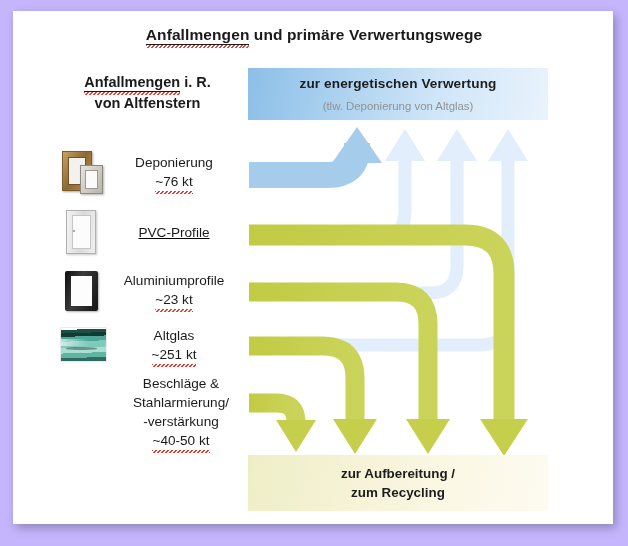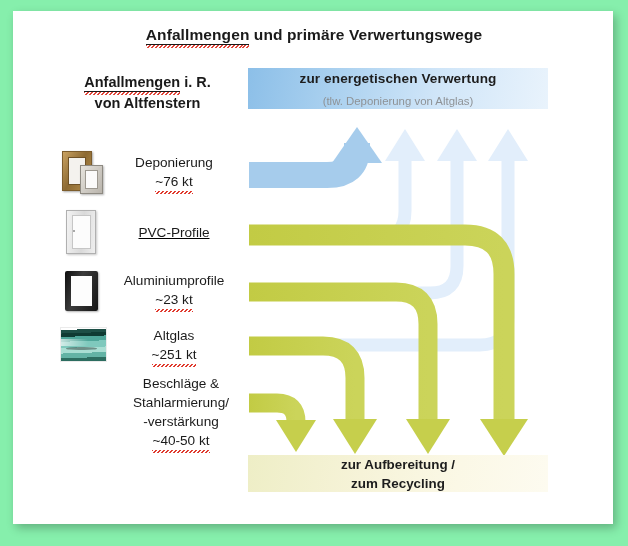--- a/index.html
+++ b/index.html
@@ -2,21 +2,21 @@
 <html><head>
 <meta charset="utf-8">
 <style>
   html,body{margin:0;padding:0;}
   body{
     width:628px;height:546px;
     background:#ffffff;
     font-family:"Liberation Sans", sans-serif;
     overflow:hidden;
   }
-  #stage{position:relative;width:628px;height:546px;background:#86efac;}
+  #stage{position:relative;width:628px;height:546px;background:#c4b5fd;}
   .card{
     position:absolute;left:13px;top:11px;width:600px;height:513px;
     background:#ffffff;
     box-shadow:3px 4px 9px rgba(0,0,0,0.26);
   }
   .flow-svg{position:absolute;left:0;top:0;width:628px;height:546px;pointer-events:none;}
 
   .ttl{
     position:absolute;left:0;top:26px;width:628px;text-align:center;
     font-size:15.5px;font-weight:bold;color:#1a1a1a;letter-spacing:0.1px;
@@ -38,29 +38,29 @@
     content:"";position:absolute;left:0;right:0;bottom:-3px;height:3px;
     background-image:repeating-linear-gradient(135deg,#e03b2f 0 1.4px,transparent 1.4px 2.8px);
   }
 
   .lefthead{
     position:absolute;left:55px;top:72px;width:185px;text-align:center;
     font-size:14.5px;font-weight:bold;color:#1a1a1a;line-height:21px;
   }
 
   .bluebox{
-    position:absolute;left:248px;top:68px;width:300px;height:41px;
+    position:absolute;left:248px;top:68px;width:300px;height:52px;
     background:linear-gradient(100deg,#8cbfe8 0%,#a9d0ef 28%,#cfe5f8 62%,#e9f3fc 100%);
     display:flex;flex-direction:column;align-items:center;justify-content:center;
   }
   .bluebox .l1{font-size:13.6px;font-weight:bold;color:#1d1d1d;letter-spacing:0.1px;}
   .bluebox .l2{font-size:11.4px;color:#8e9296;margin-top:9px;}
 
   .yellowbox{
-    position:absolute;left:248px;top:455px;width:300px;height:37px;
+    position:absolute;left:248px;top:455px;width:300px;height:56px;
     background:linear-gradient(100deg,#eeeec6 0%,#f6f3d8 38%,#fbf8e6 70%,#fdfbf0 100%);
     display:flex;flex-direction:column;align-items:center;justify-content:center;
   }
   .yellowbox .l1,.yellowbox .l2{font-size:13.4px;font-weight:bold;color:#1d1d1d;line-height:19px;}
 
   .row{position:absolute;display:flex;align-items:center;}
   .row .ico{width:48px;height:48px;flex:0 0 48px;position:relative;}
   .row .lbl{
     width:132px;text-align:center;font-size:13.6px;color:#1b1b1b;line-height:19px;
   }

